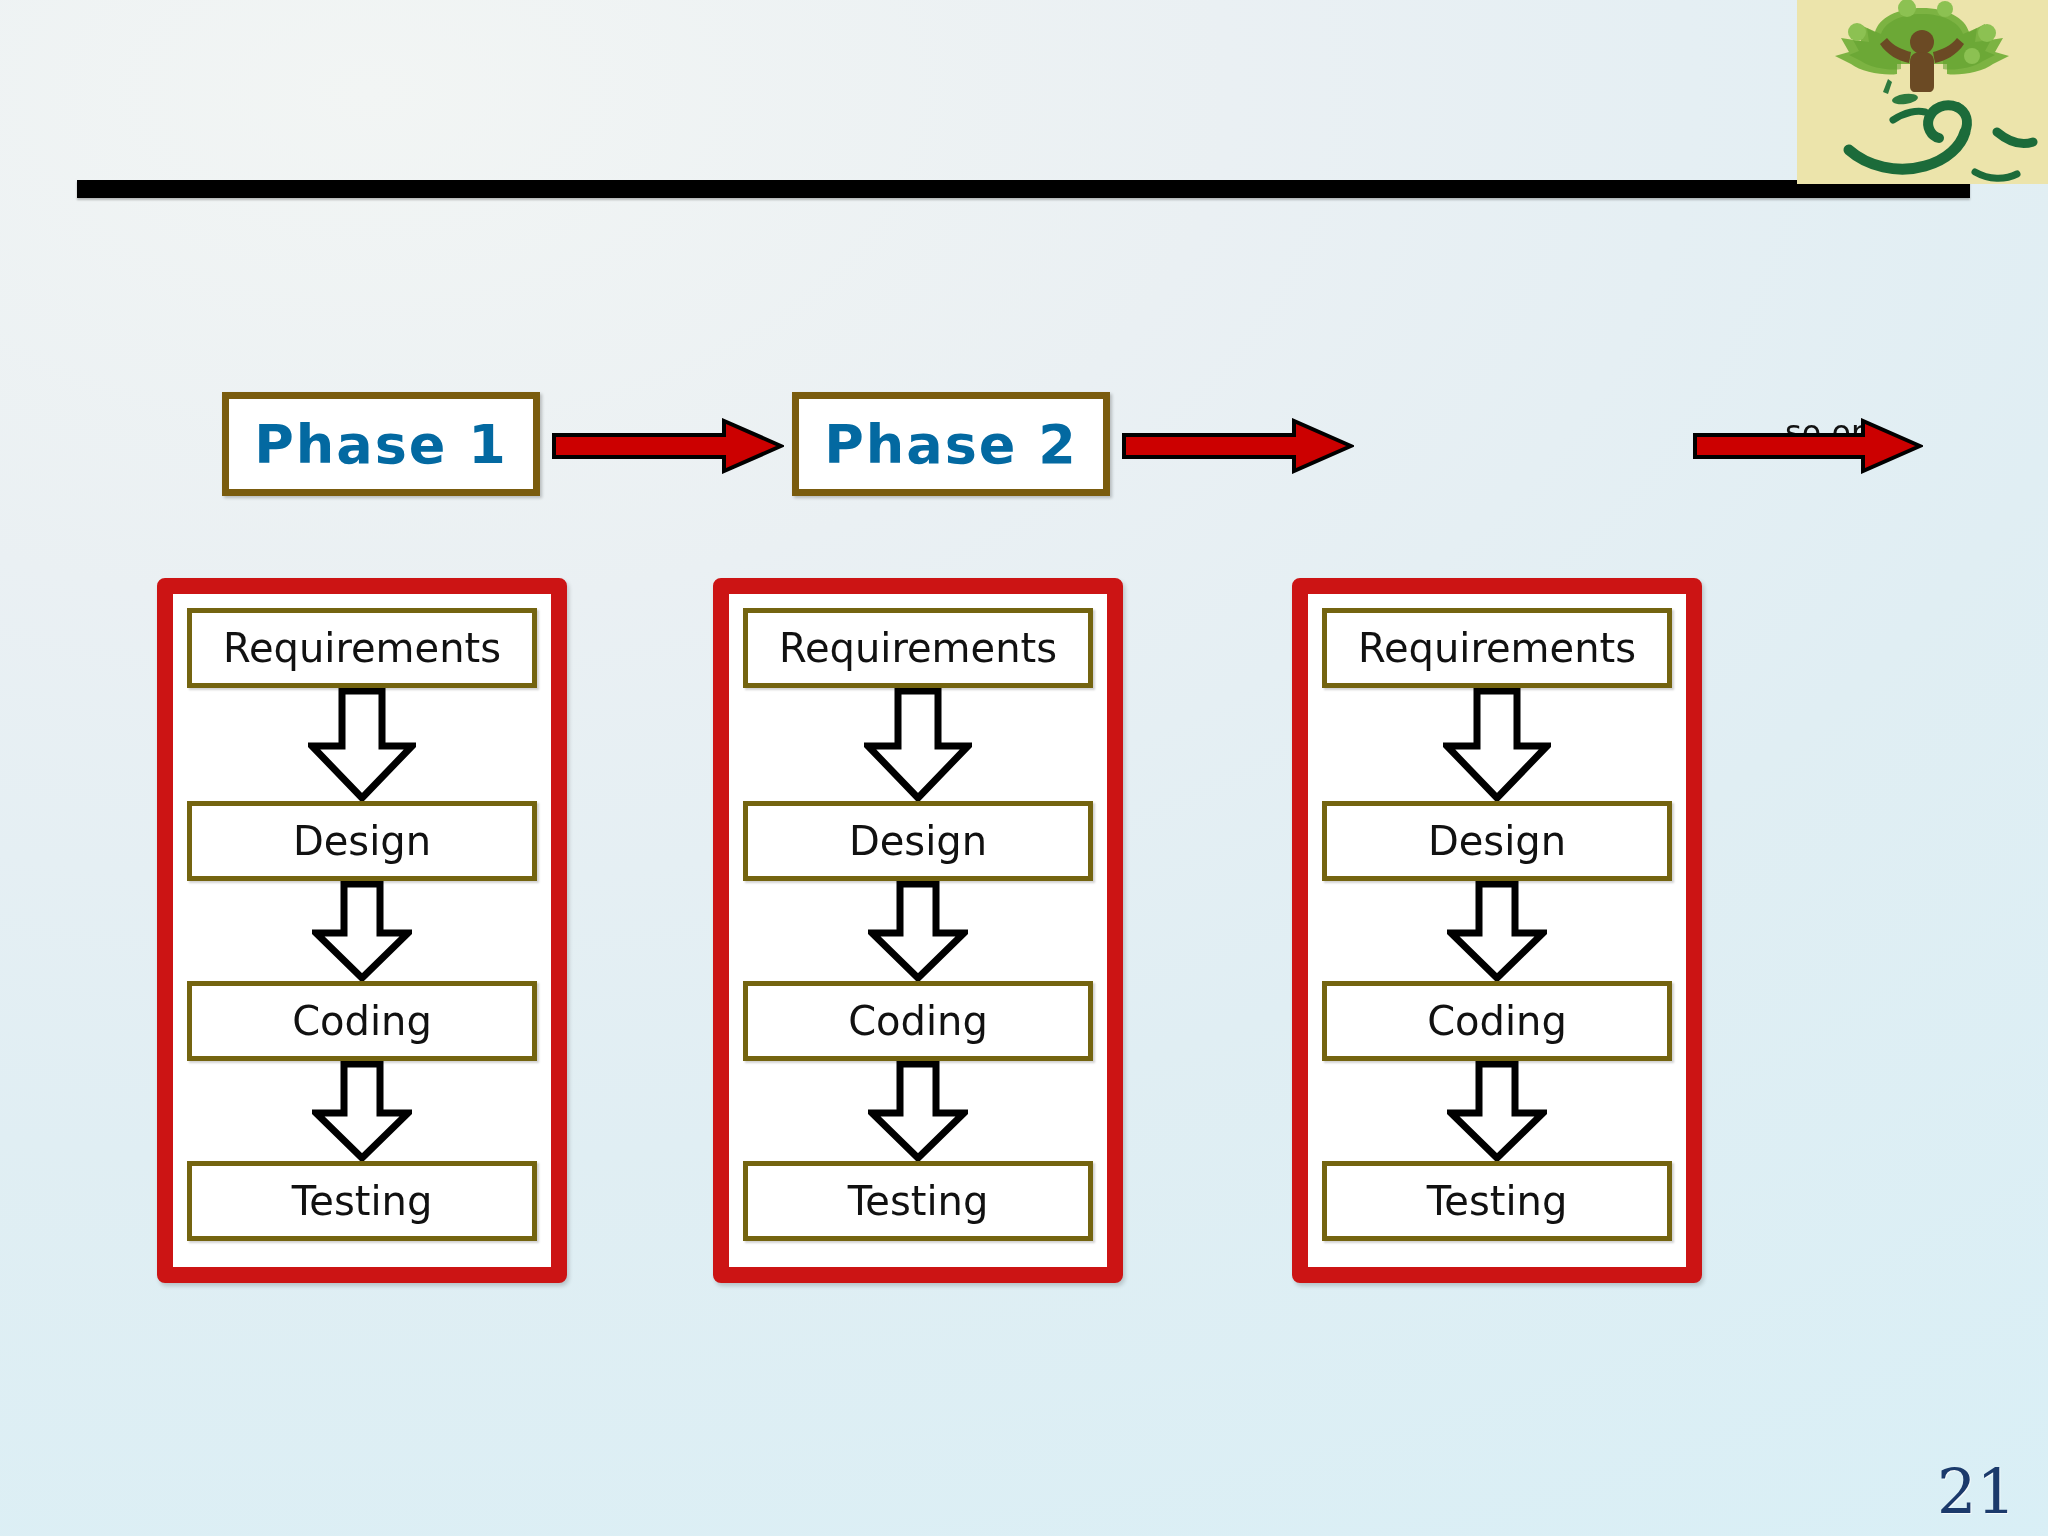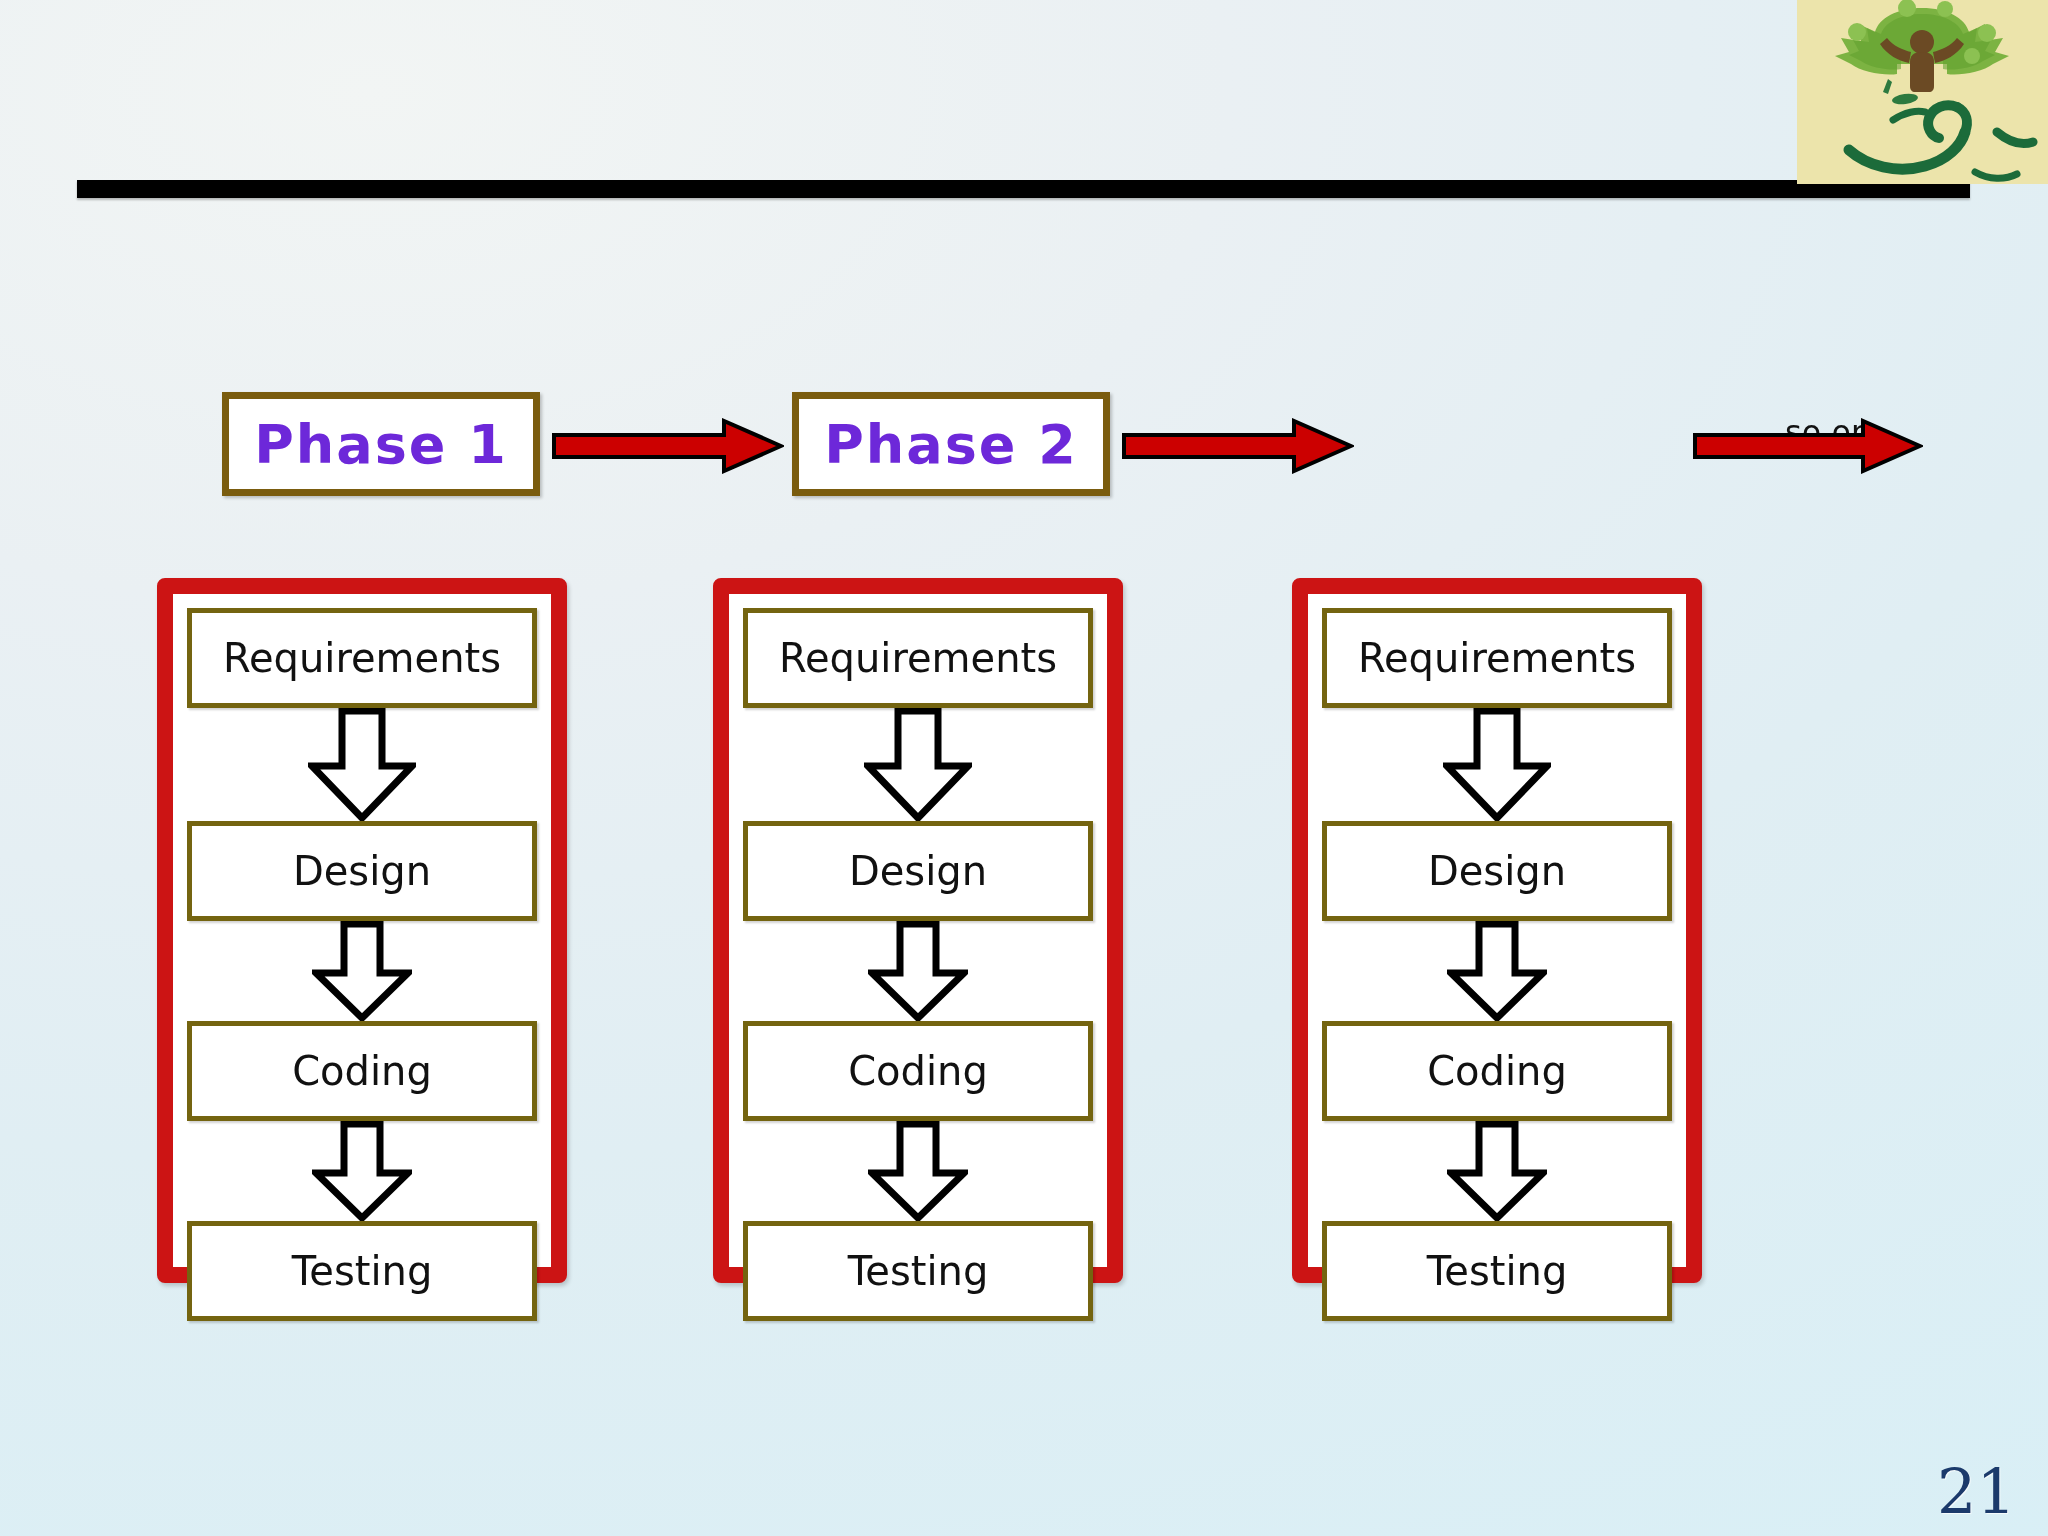--- a/index.html
+++ b/index.html
@@ -94,21 +94,21 @@
     display: flex;
     align-items: center;
     justify-content: center;
     box-shadow: 2px 2px 3px rgba(0,0,0,0.22);
   }
   .phase-label {
     font-family: "DejaVu Sans", sans-serif;
     font-weight: bold;
     font-size: 54px;
     letter-spacing: 2px;
-    color: #6d28d9;
+    color: #0369a1;
     white-space: nowrap;
     text-align: right;
   }
   .phase-1 { left: 222px;  width: 318px; }
   .phase-2 { left: 792px;  width: 318px; }
   .phase-3 { left: 1363px; width: 318px; }
 
   
   .h-arrow {
     position: absolute;
@@ -142,21 +142,21 @@
     box-sizing: border-box;
     padding: 14px 14px 14px 14px;
     box-shadow: 2px 3px 4px rgba(0,0,0,0.18);
   }
   .col-1 { left: 157px; }
   .col-2 { left: 713px; }
   .col-3 { left: 1292px; }
 
   .stage-box {
     position: relative;
-    height: 100px;
+    height: 80px;
     background: #ffffff;
     border: 5px solid #746410;
     box-sizing: border-box;
     display: flex;
     align-items: center;
     justify-content: center;
     box-shadow: 2px 2px 2px rgba(0,0,0,0.18);
   }
   .stage-label {
     font-family: "DejaVu Sans", sans-serif;

